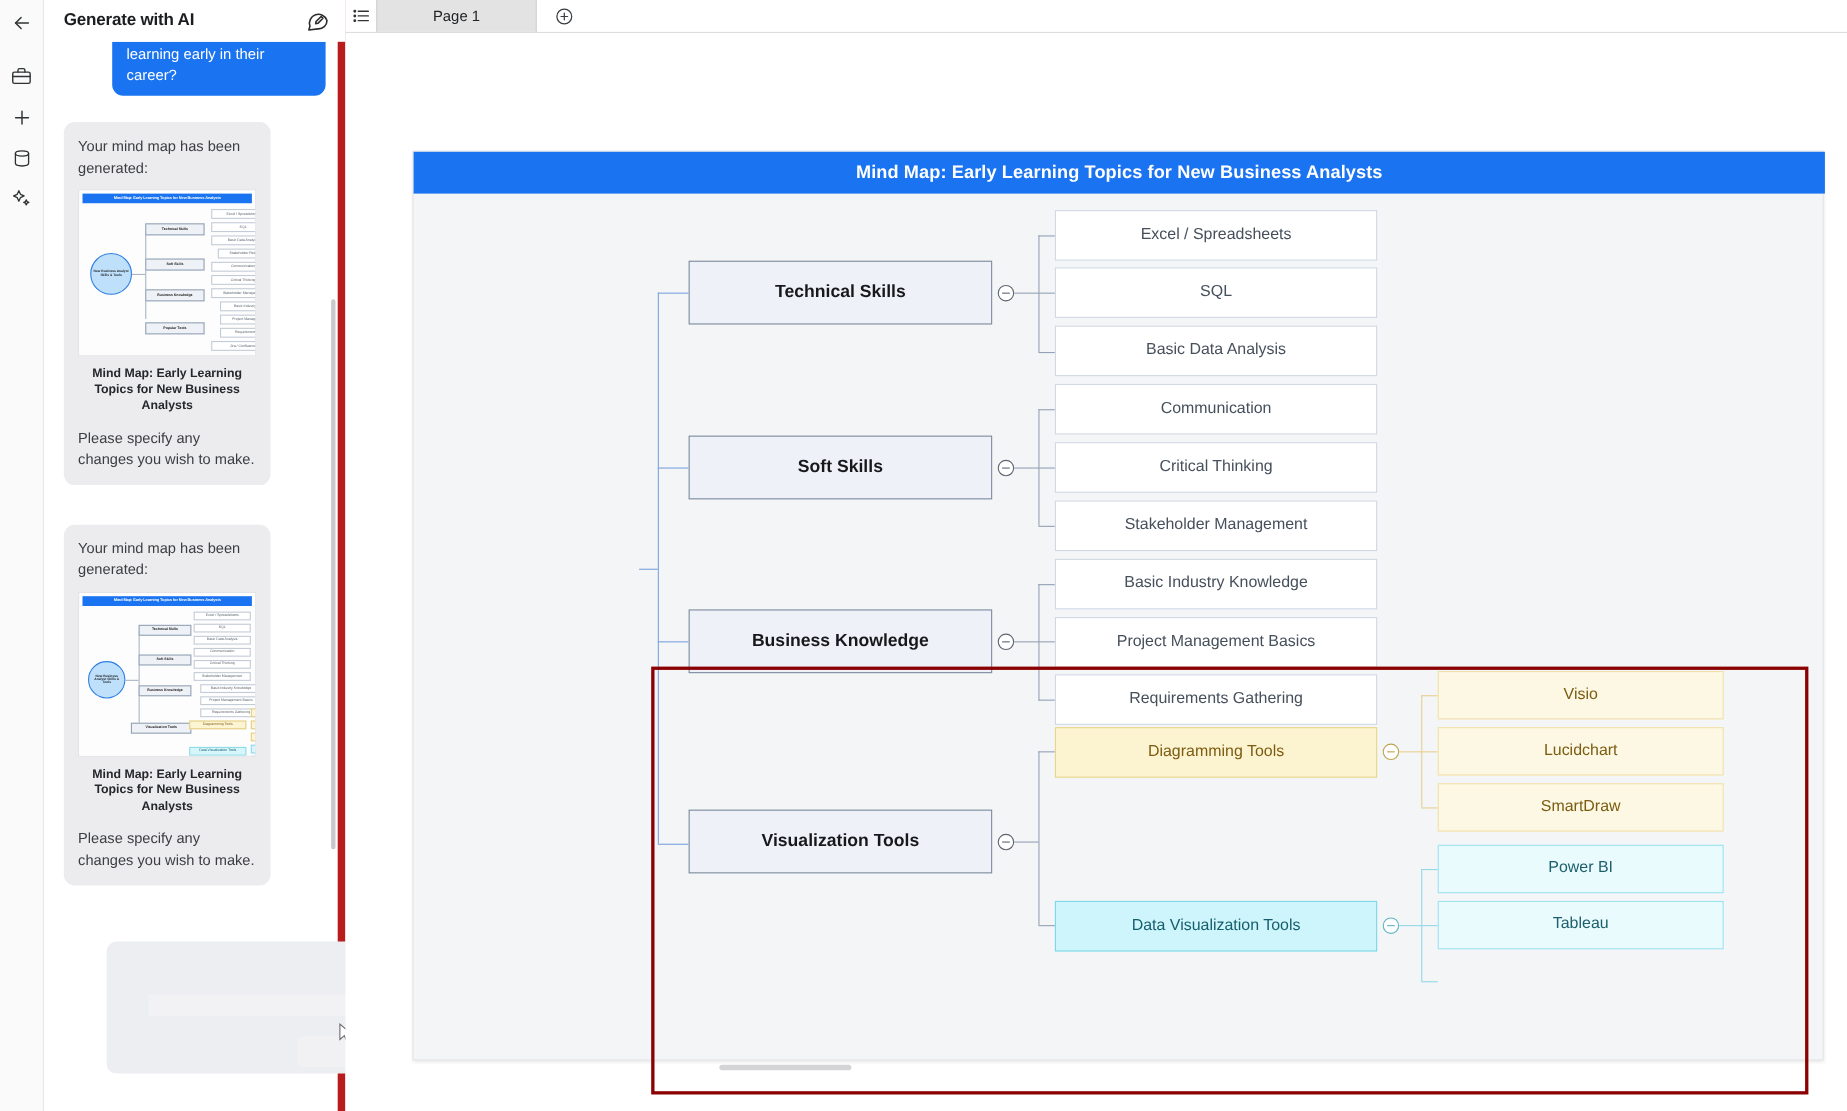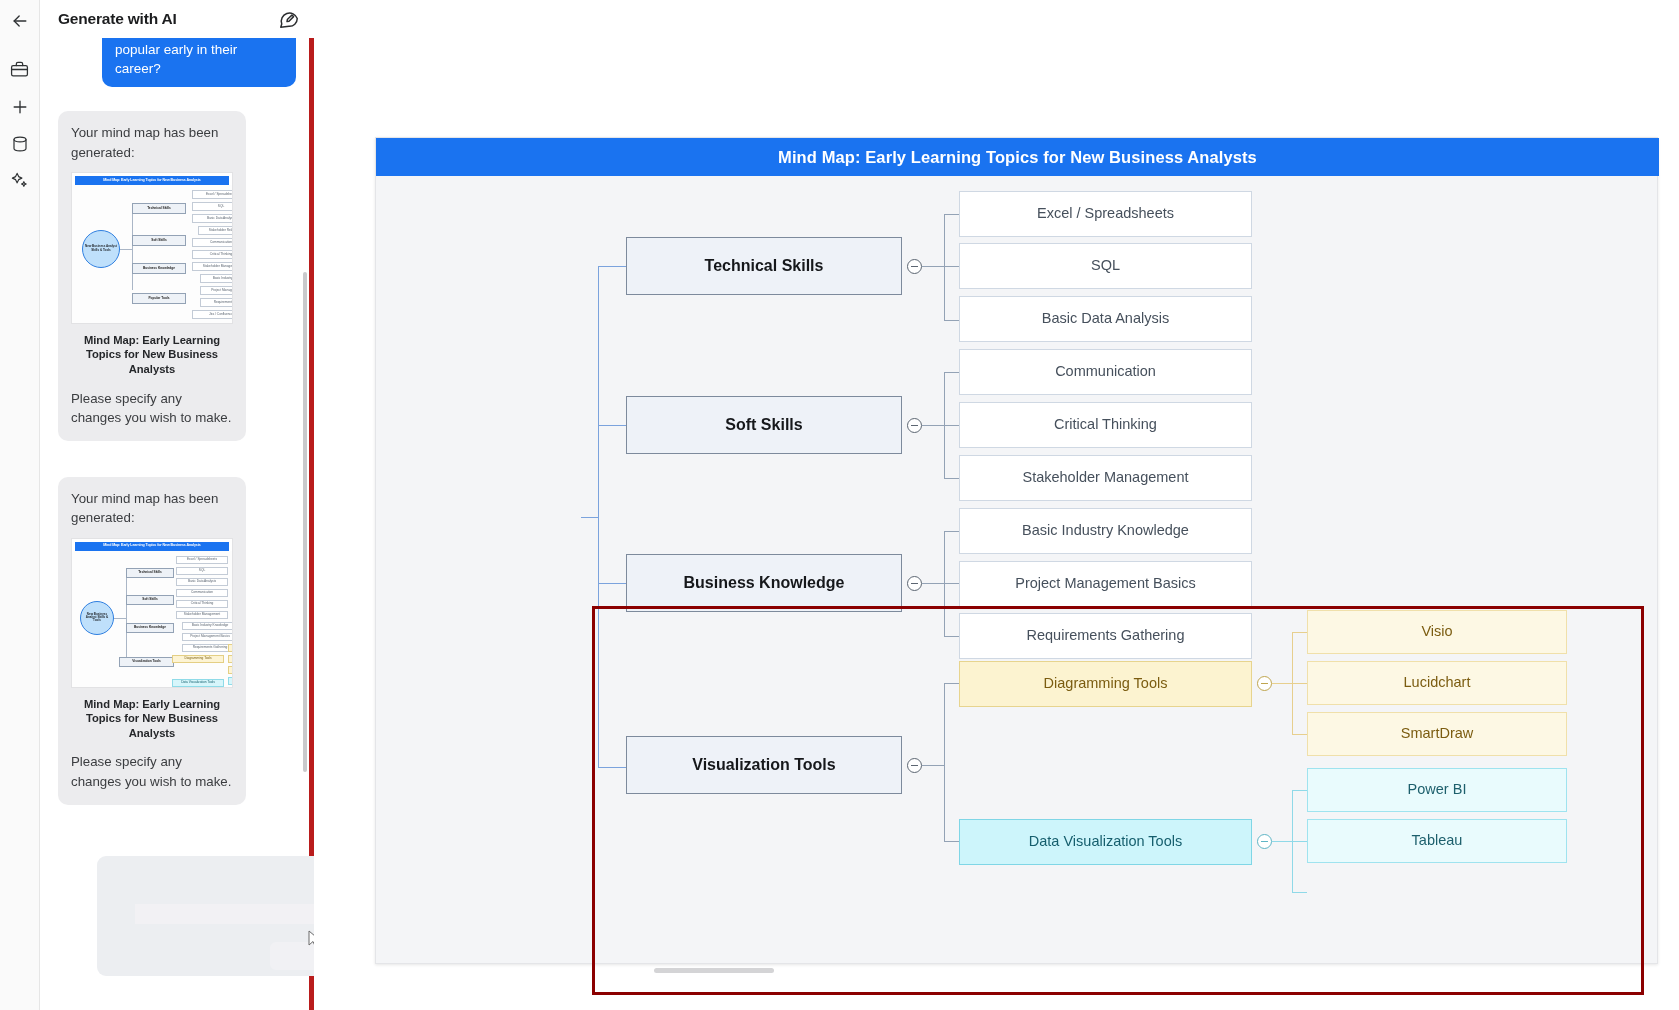--- a/index.html
+++ b/index.html
@@ -22,21 +22,21 @@
   .rail-btn {
     width: 40px; height: 37px; display: flex; align-items: center; justify-content: center;
     color: #2f3234; cursor: pointer;
   }
   .rail-btn svg { display: block; }
   .rail-gap { height: 12px; }
 
   
   .panel {
     position: absolute; left: 40px; top: 0; width: 274px; height: 1010px;
-    background: #ffffff; border-right: 5px solid #b91c1c;
+    background: #ffffff; border-right: 7px solid #b91c1c;
   }
   .panel-head {
     position: absolute; left: 0; top: 0; width: 274px; height: 38px;
     display: flex; align-items: center; padding: 0 14px 0 18px;
     background: #fff;
   }
   .panel-title {
     font-size: 15.5px; font-weight: bold; color: #1c1d1f; letter-spacing: -0.2px;
     flex: 1;
   }
@@ -250,21 +250,21 @@
         <svg width="22" height="22" viewBox="0 0 24 24" fill="none" stroke="currentColor" stroke-width="1.6" stroke-linecap="round" stroke-linejoin="round">
             <path d="M21 11.5a8.4 8.4 0 0 1-9 8.4L3 21l1.1-3.6A8.4 8.4 0 1 1 21 11.5z"></path>
             <path d="M15.2 7.6l1.8 1.8-5 5-2.2.4.4-2.2z"></path>
           </svg>
       </div>
     </div>
 
     <div class="panel-body">
       <div class="thread">
 
-        <div class="msg-user clipped" style="margin-top:0;width:194px;padding-top:2px;">popular early in their career?</div>
+        <div class="msg-user clipped" style="margin-top:0;width:194px;padding-top:2px;">learning early in their career?</div>
 
         <div class="msg-bot" style="margin-top:24px;">
           <div>Your mind map has been generated:</div>
           <div class="thumb">
             <div class="thumb-bar">Mind Map: Early Learning Topics for New Business Analysts</div>
             <div class="thumb-canvas">
               <div class="t-core" style="left:10px;top:45px;width:38px;height:38px;padding:2px;">New Business Analyst Skills &amp; Tools</div>
               <div class="t-line" style="left:48px;top:64px;width:12px;height:0.6px;"></div>
               <div class="t-line" style="left:60px;top:23px;width:0.6px;height:82px;"></div>
 
@@ -339,20 +339,39 @@
     </div>
     <div class="cursor-arrow">
       <svg width="14" height="18" viewBox="0 0 14 18">
           <path d="M1 1 L1 15 L5 11.5 L7.5 17 L9.8 16 L7.3 10.8 L12.2 10.5 Z" fill="#ffffff" stroke="#6b6b6b" stroke-width="1"></path>
         </svg>
     </div>
 
     <div class="panel-scrollbar"></div>
   </div>
 
+  <div class="tabstrip">
+    <div class="tab-list-btn">
+      <svg width="17" height="17" viewBox="0 0 24 24" fill="none" stroke="currentColor" stroke-width="1.7" stroke-linecap="round">
+          <path d="M8 6h13M8 12h13M8 18h13"></path>
+          <circle cx="3.6" cy="6" r="1"></circle>
+          <circle cx="3.6" cy="12" r="1"></circle>
+          <circle cx="3.6" cy="18" r="1"></circle>
+        </svg>
+    </div>
+    <div class="tab">
+      <span>Page 1</span>
+    </div>
+    <div class="tab-add">
+      <svg width="18" height="18" viewBox="0 0 24 24" fill="none" stroke="currentColor" stroke-width="1.5" stroke-linecap="round">
+          <circle cx="12" cy="12" r="9"></circle>
+          <path d="M12 8v8M8 12h8"></path>
+        </svg>
+    </div>
+  </div>
 
   <div class="canvas">
     <div class="doc">
       <div class="doc-title">Mind Map: Early Learning Topics for New Business Analysts</div>
 
       <div class="edge edge-h" style="left:205px;top:379px;width:17px;"></div>
       <div class="edge edge-v" style="left:222px;top:128px;width:1px;height:501px;"></div>
       <div class="edge edge-h" style="left:222px;top:128px;width:28px;"></div>
       <div class="edge edge-h" style="left:222px;top:287px;width:28px;"></div>
       <div class="edge edge-h" style="left:222px;top:445px;width:28px;"></div>

